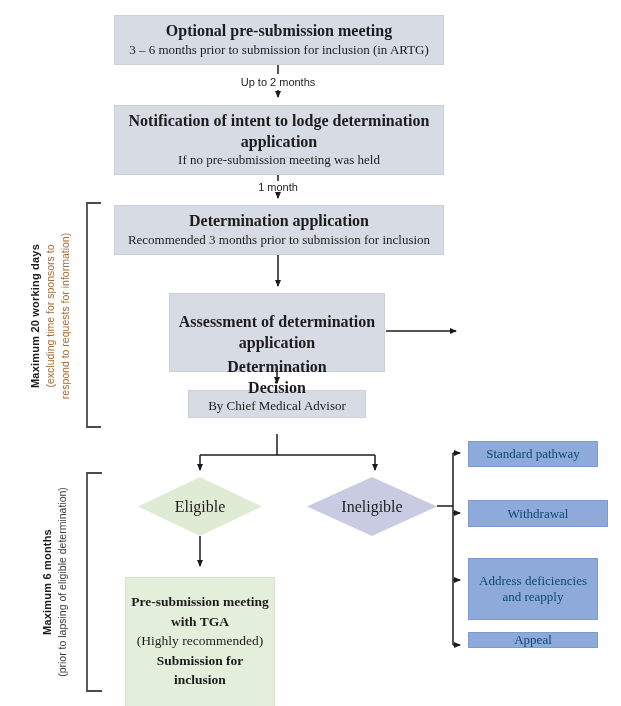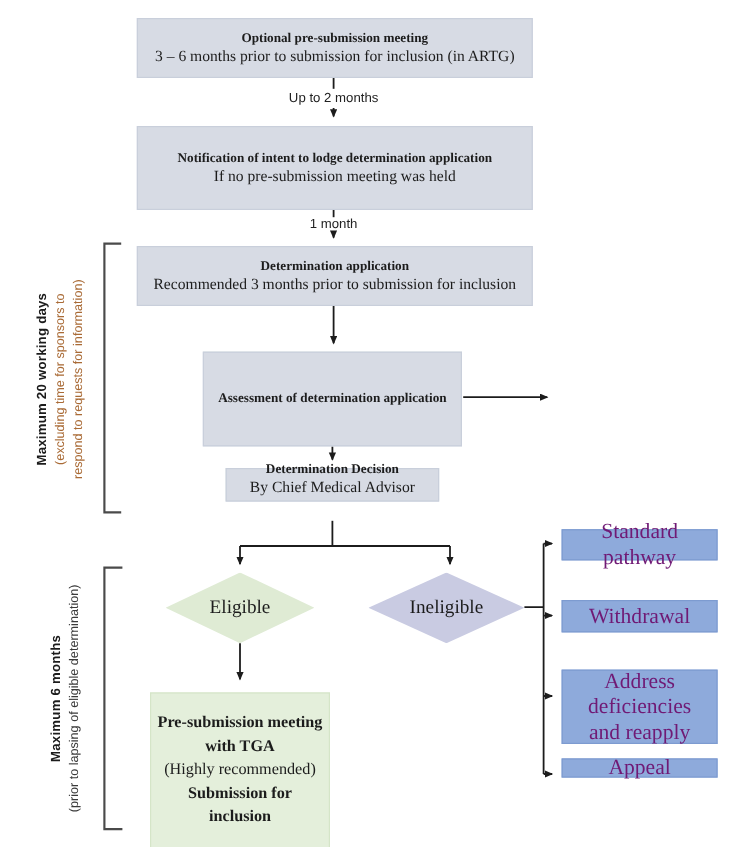--- a/index.html
+++ b/index.html
@@ -13,28 +13,28 @@
   }
   .abs{position:absolute;box-sizing:border-box;}
   .gbox{
     background:#d7dbe4;
     border:1px solid #c9cfdb;
     display:flex;flex-direction:column;justify-content:center;
     text-align:center;
     font-size:13px;line-height:1.28;
     padding:2px 8px;
   }
-  .gbox .t{font-weight:bold;font-size:11px;}
+  .gbox .t{font-weight:bold;font-size:16px;}
   .gbox .s{font-size:13px;}
   .bluebox{
     background:#8eaadb;
     border:1px solid #7d9bd0;
     display:flex;align-items:center;justify-content:center;
-    text-align:center;font-size:18px;line-height:1.2;
-    color:#701a75;
+    text-align:center;font-size:13px;line-height:1.2;
+    color:#0c4a6e;
     padding:1px 6px;
   }
   .greenbox{
     background:#e4efdb;
     border:1px solid #d5e5c8;
     text-align:center;
     font-size:13.5px;line-height:1.45;
     padding:14px 5px 2px 5px;
   }
   .greenbox .b{font-weight:bold;}
@@ -136,21 +136,21 @@
   </div>
 
   <div class="abs greenbox" style="left:125px;top:577px;width:150px;height:147px;">
     <div class="b">Pre-submission meeting with TGA</div>
     <div>(Highly recommended)</div>
     <div class="b">Submission for inclusion</div>
   </div>
 
   <div class="abs bluebox" style="left:468px;top:441px;width:130px;height:26px;">Standard pathway</div>
 
-  <div class="abs bluebox" style="left:468px;top:500px;width:130px;height:27px;">Withdrawal</div>
+  <div class="abs bluebox" style="left:468px;top:500px;width:140px;height:27px;">Withdrawal</div>
 
   <div class="abs bluebox" style="left:468px;top:558px;width:130px;height:62px;">Address deficiencies and reapply</div>
 
   <div class="abs bluebox" style="left:468px;top:632px;width:130px;height:16px;">Appeal</div>
 
   <div class="abs rotlabel" style="left:-68px;top:292px;width:240px;height:48px;">
     <div class="rt">Maximum 20 working days</div>
     <div class="rn note-orange">(excluding time for sponsors to</div>
     <div class="rn note-orange">respond to requests for information)</div>
   </div>

